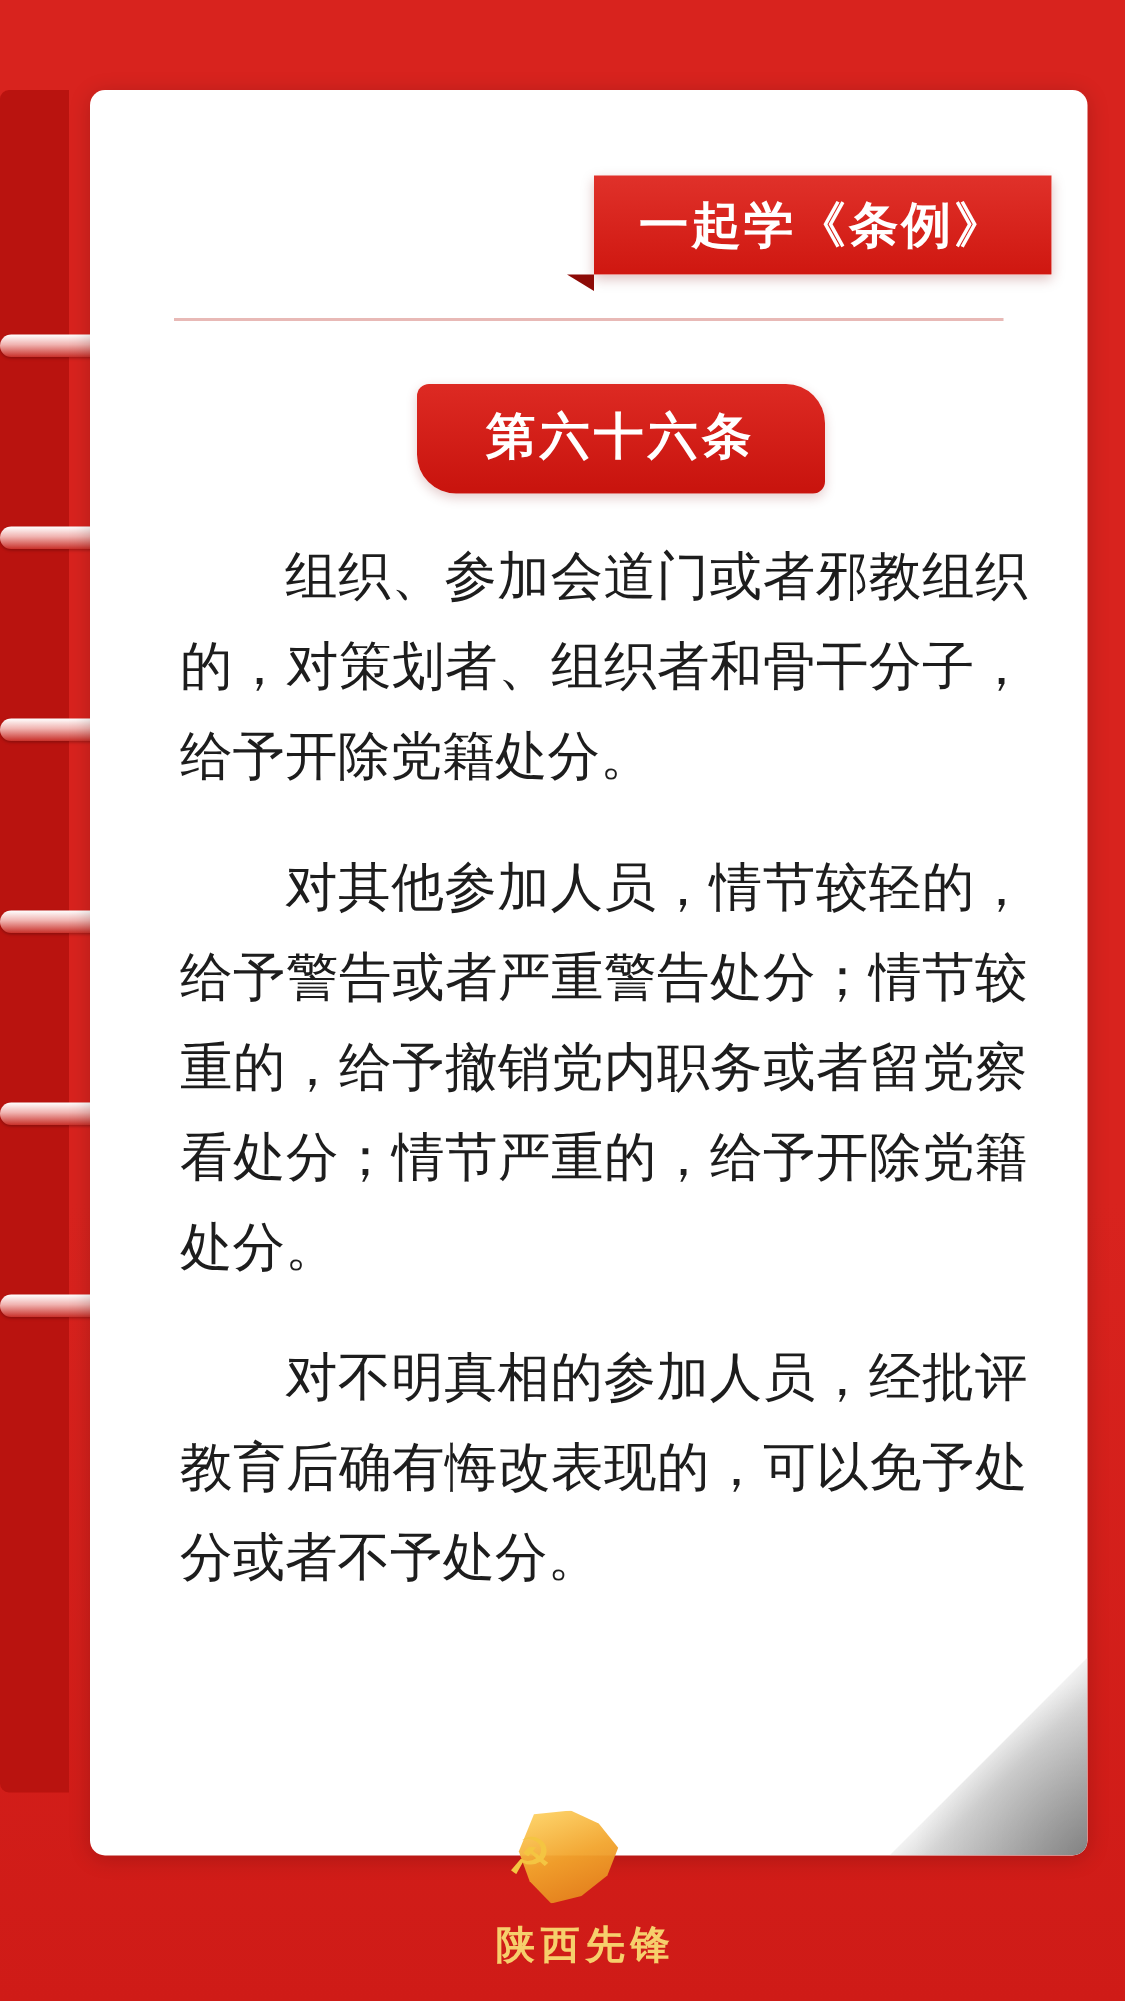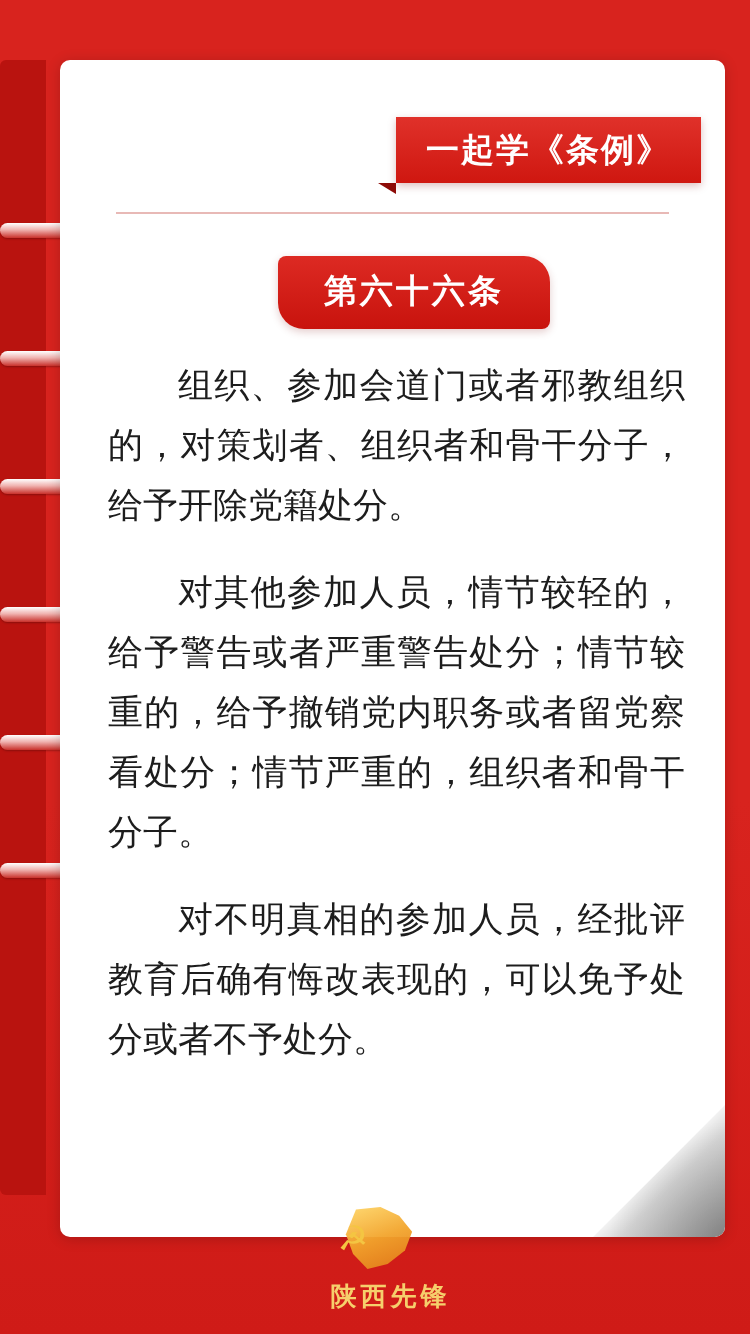--- a/index.html
+++ b/index.html
@@ -146,21 +146,21 @@
     font-weight: bold;
     letter-spacing: 3px;
     padding: 13px 46px 15px;
     border-radius: 8px 26px 8px 26px;
     box-shadow: 0 3px 8px rgba(120,0,0,.2);
   }
 
   
   .body-text {
     position: absolute;
-    left: 48px;
+    left: 60px;
     right: 40px;
     top: 295px;
   }
   .para {
     color: #1d1d1d;
     font-size: 35px;
     line-height: 1.72;
     text-indent: 2em;
     text-align: justify;
     margin: 0 0 26px 0;
@@ -276,21 +276,21 @@
       <div class="ribbon">一起学《条例》</div>
 
       <div class="divider"></div>
 
       <div class="badge-wrap">
         <div class="badge">第六十六条</div>
       </div>
 
       <div class="body-text">
         <p class="para">组织、参加会道门或者邪教组织的，对策划者、组织者和骨干分子，给予开除党籍处分。</p>
-        <p class="para">对其他参加人员，情节较轻的，给予警告或者严重警告处分；情节较重的，给予撤销党内职务或者留党察看处分；情节严重的，组织者和骨干分子。</p>
+        <p class="para">对其他参加人员，情节较轻的，给予警告或者严重警告处分；情节较重的，给予撤销党内职务或者留党察看处分；情节严重的，给予开除党籍处分。</p>
         <p class="para">对不明真相的参加人员，经批评教育后确有悔改表现的，可以免予处分或者不予处分。</p>
       </div>
 
       <div class="curl"></div>
     </div>
   </div>
 
   <div class="footer">
     <div class="footer-mark">
       <div class="footer-shape"></div>

